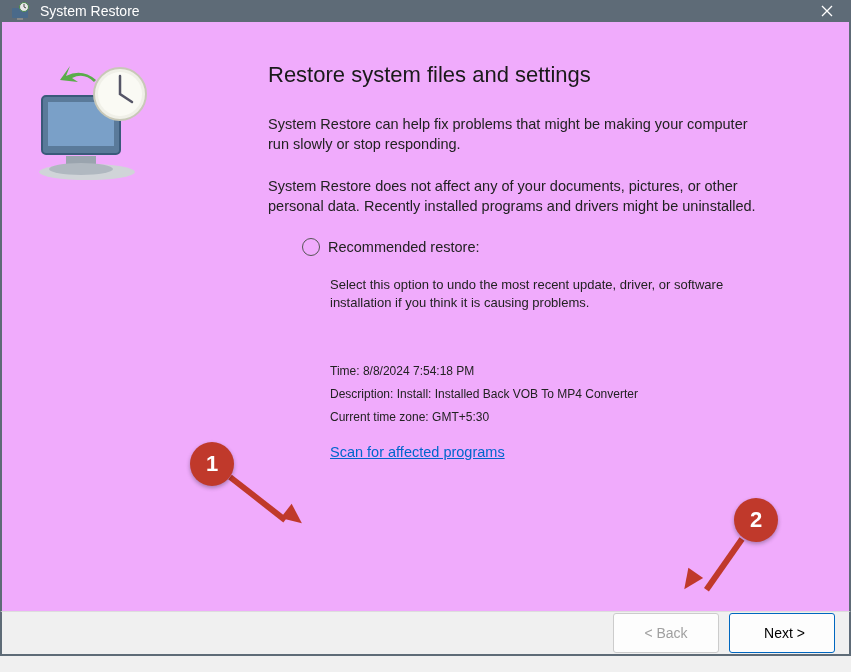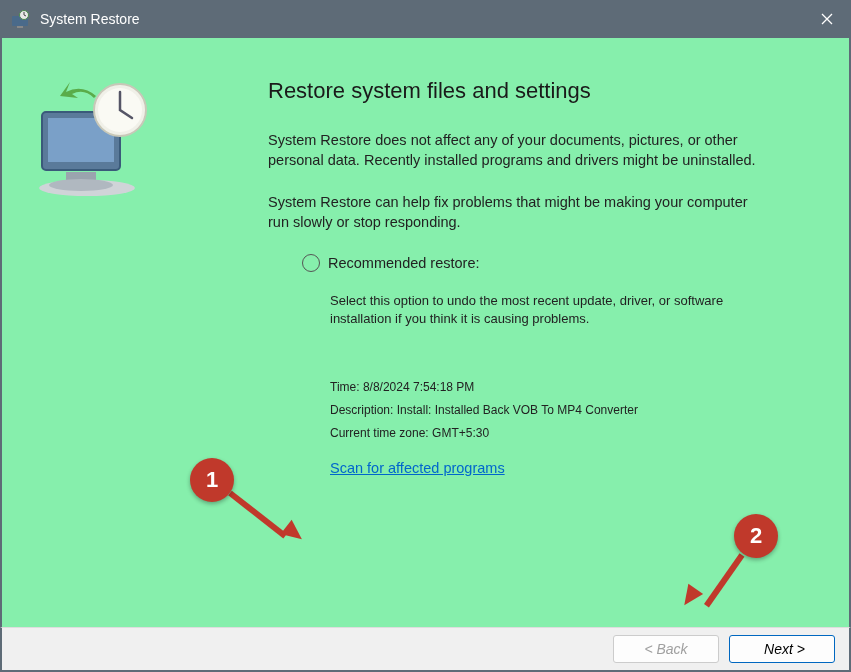--- a/index.html
+++ b/index.html
@@ -1,19 +1,19 @@
 <!DOCTYPE html>
 <html><head>
   <meta charset="utf-8">
   <style>
     * { margin: 0; padding: 0; box-sizing: border-box; font-family: "Segoe UI", Tahoma, sans-serif; }
     body { width: 851px; height: 672px; background: #f0f0f0; overflow: hidden; }
     
     .titlebar {
-      height: 38px;
+      height: 22px;
       background: #5e6b77;
       display: flex;
       align-items: center;
       padding: 0 0 0 10px;
       color: #fff;
     }
     .titlebar-icon {
       width: 20px; height: 20px;
       margin-right: 10px;
       display: flex; align-items: center; justify-content: center;
@@ -24,21 +24,21 @@
       width: 48px; height: 38px;
       display: flex; align-items: center; justify-content: center;
       color: #fff;
       font-size: 16px;
       cursor: pointer;
     }
     
     .content-area {
       position: relative;
       height: 590px;
-      background: #86efac;
+      background: #f0abfc;
       display: flex;
       border: 2px solid #5e6b77;
       border-top: none;
       border-bottom: 1px solid #ddd;
     }
     .sidebar {
       width: 176px;
       padding: 40px 20px 0 30px;
     }
     .restore-icon-box {
@@ -122,28 +122,27 @@
       border: 2px solid #5e6b77;
       border-top: none;
       display: flex;
       align-items: center;
       justify-content: flex-end;
       padding: 0 14px;
       gap: 10px;
     }
     .btn {
       min-width: 106px;
-      height: 28px;
+      height: 40px;
       background: #fdfdfd;
       border: 1px solid #ccc;
       border-radius: 3px;
       font-size: 14px;
       cursor: pointer;
       padding: 0 14px;
-      font-style: italic;
     }
     .btn.primary {
       border-color: #0067c0;
       padding-left: 19px;
     }
     .btn.disabled {
       color: #a0a0a0;
       cursor: default;
     }
     
@@ -205,22 +204,22 @@
         <circle cx="88" cy="32" r="26" fill="#f0f0e8" stroke="#c8c8b8" stroke-width="2"></circle>
         <circle cx="88" cy="32" r="22" fill="#fafaf4"></circle>
         <path d="M 88 14 L 88 32 L 100 40" stroke="#556" stroke-width="2.5" fill="none" stroke-linecap="round"></path>
         <path d="M 64 18 Q 50 6 34 14 L 38 4 L 28 18 L 46 20 L 40 16 Q 52 10 62 20 Z" fill="#5aac4a"></path>
       </svg>
     </div>
   </div>
 
   <div class="main">
     <h1 class="page-title">Restore system files and settings</h1>
+    <p class="para">System Restore can help fix problems that might be making your computer run slowly or stop responding.</p>
     <p class="para">System Restore does not affect any of your documents, pictures, or other personal data. Recently installed programs and drivers might be uninstalled.</p>
-    <p class="para">System Restore can help fix problems that might be making your computer run slowly or stop responding.</p>
 
     <div class="radios">
       <div class="radio-row">
         <span class="radio-circle"></span>
         <span class="radio-label">Recommended restore:</span>
       </div>
       <p class="radio-desc">Select this option to undo the most recent update, driver, or software installation if you think it is causing problems.</p>
 
       <div class="meta-block">
         <span class="meta-row">

